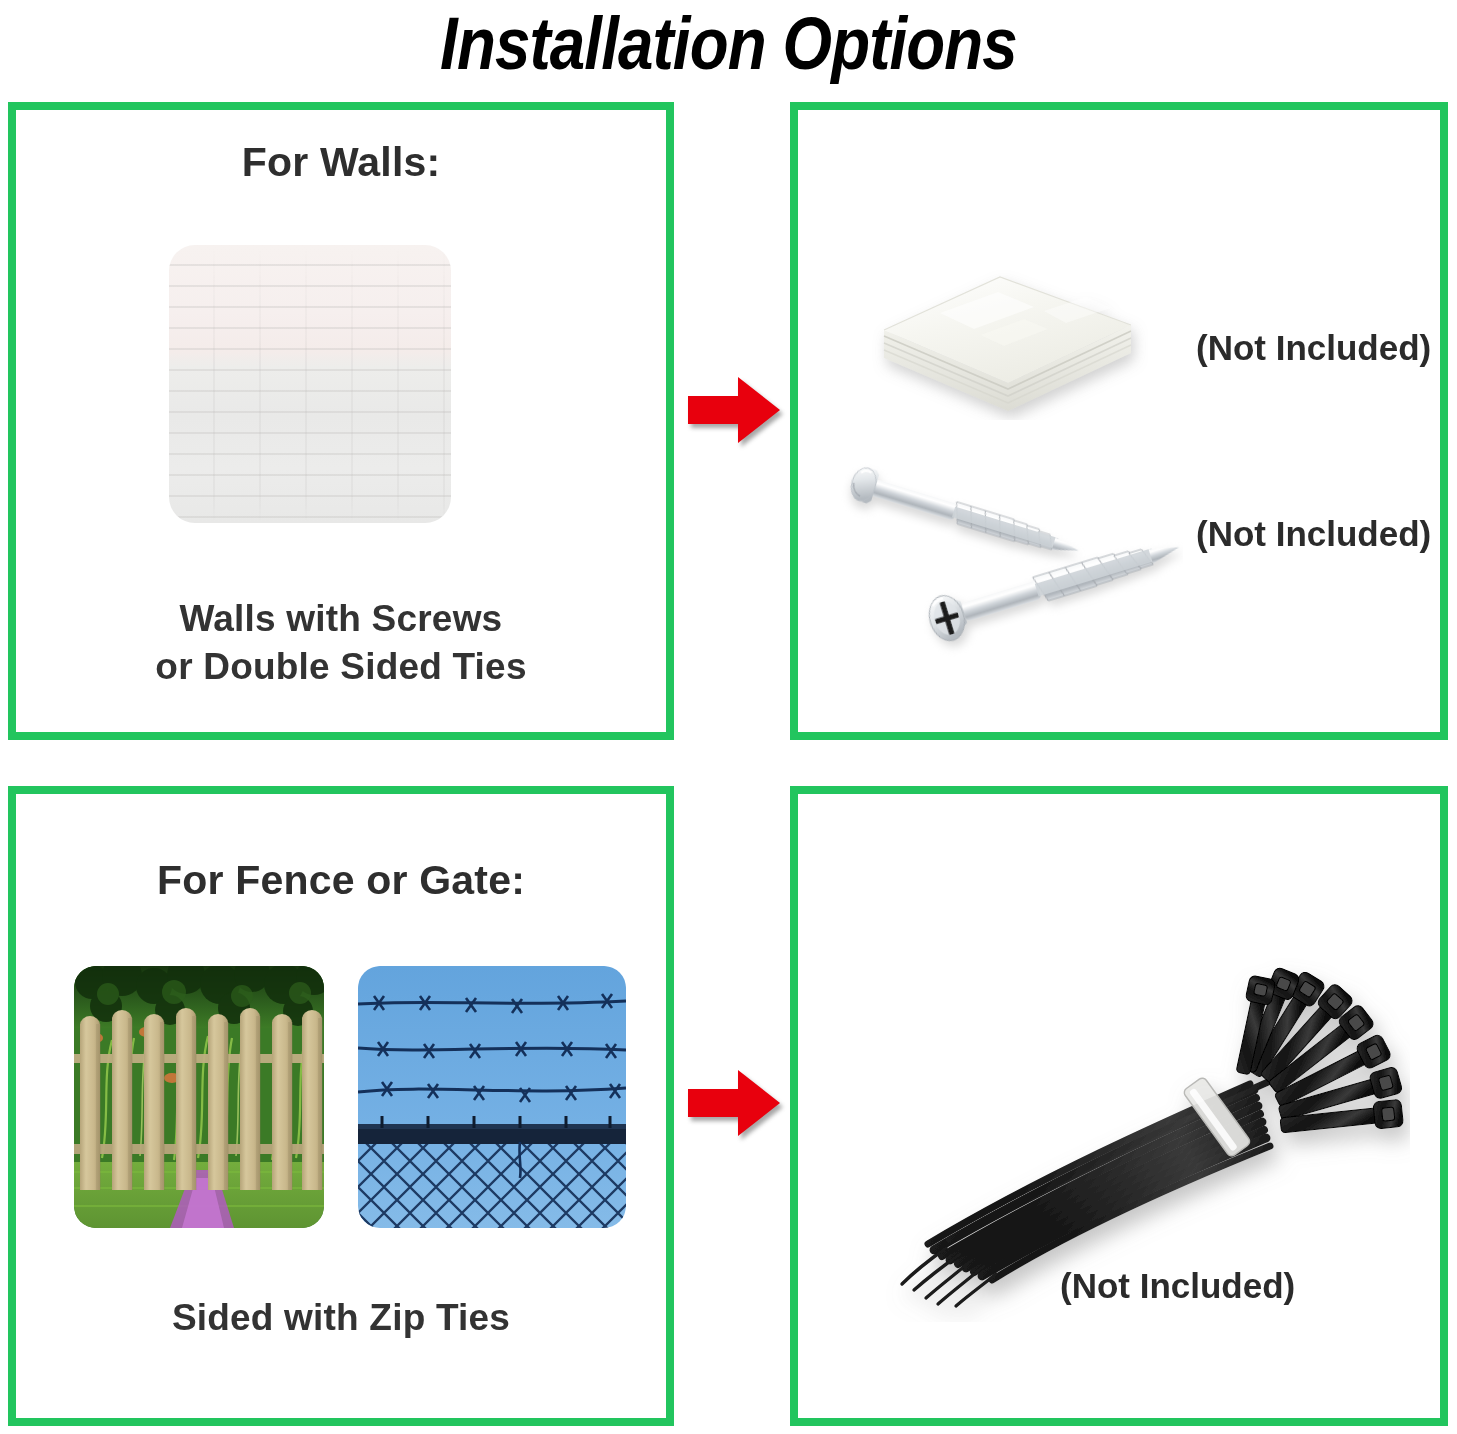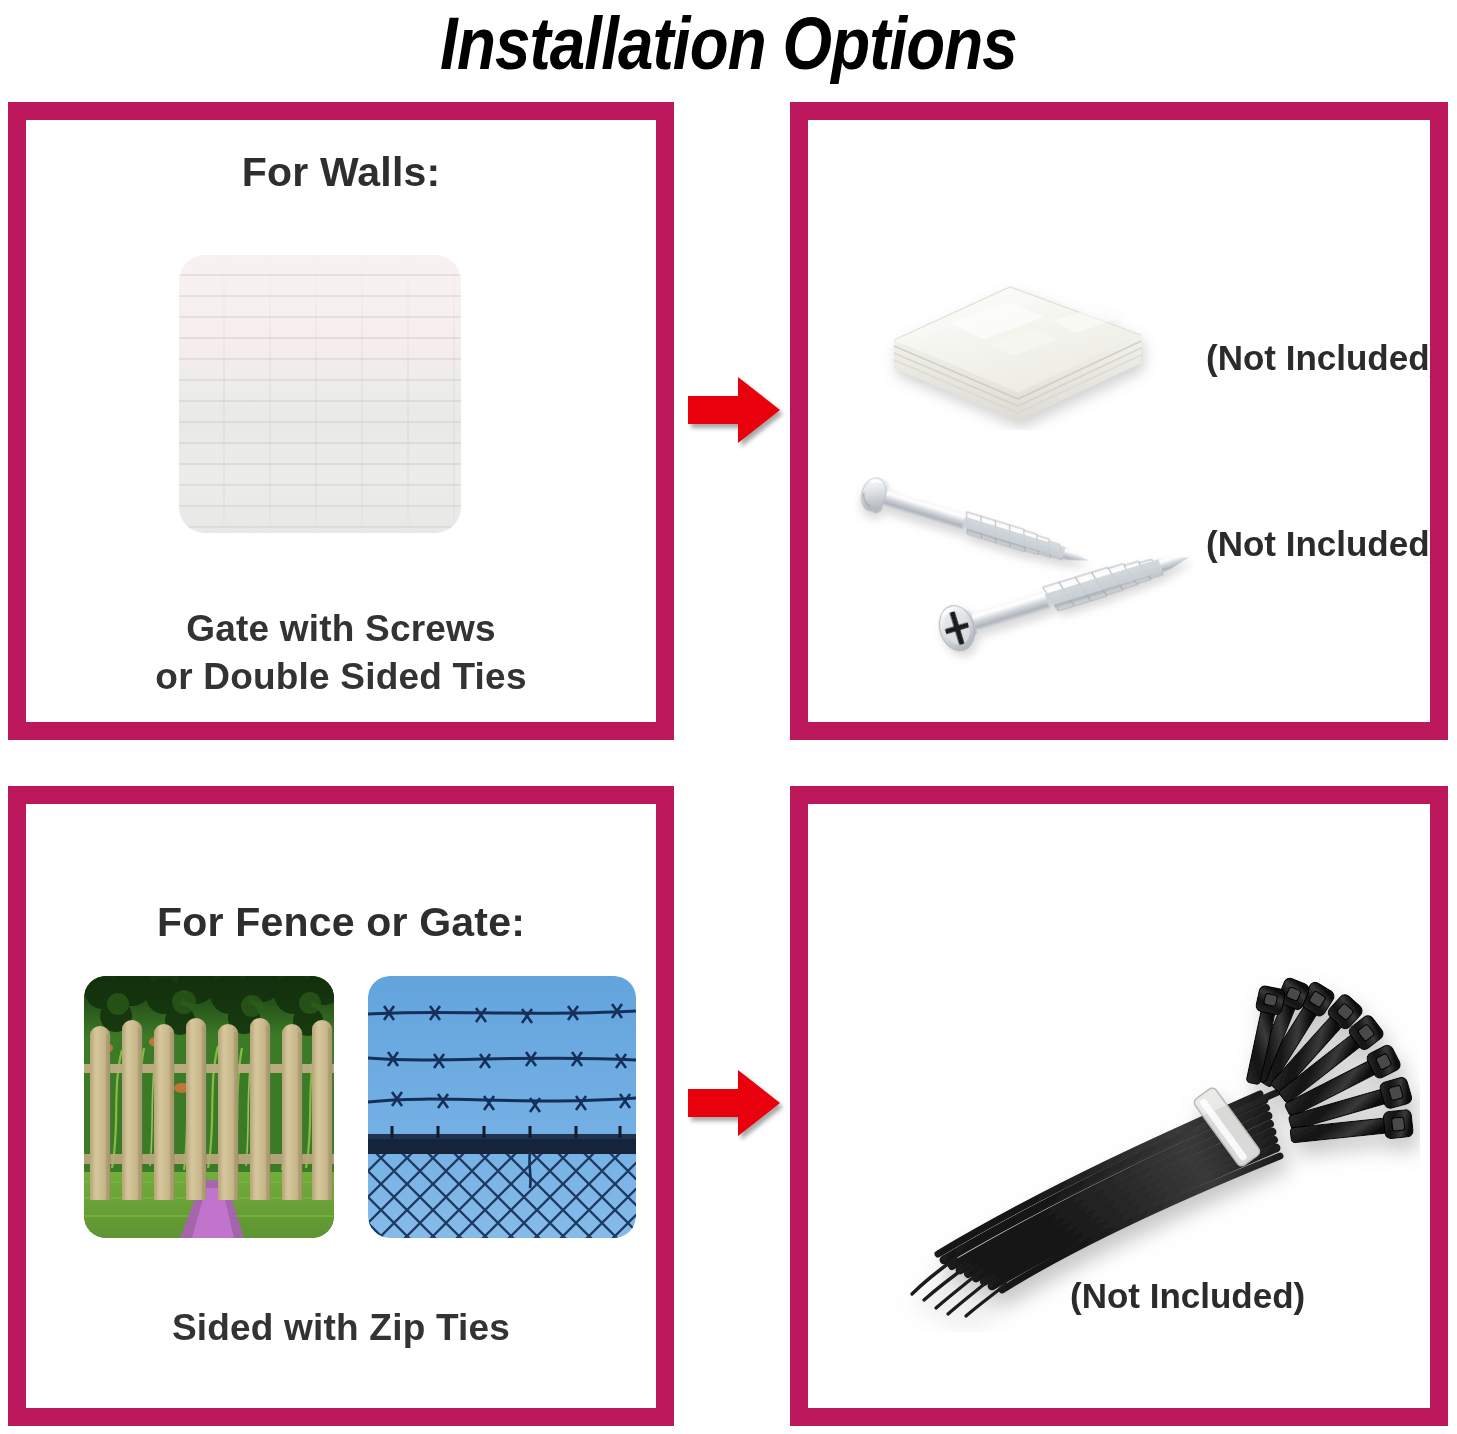--- a/index.html
+++ b/index.html
@@ -22,22 +22,22 @@
     letter-spacing:-1px;
     color:#000;
     transform:scaleX(0.86);
     transform-origin:center top;
     white-space:nowrap;
   }
 
   
   .panel {
     position:absolute;
-    background:#be185d;
-    padding:18px;
+    background:#22c55e;
+    padding:8px;
   }
   .panel-inner {
     width:100%; height:100%;
     background:#fff;
     position:relative;
     overflow:hidden;
   }
   #panel-walls      { left:8px;   top:102px;  width:666px;  height:638px; }
   #panel-hardware   { left:790px; top:102px;  width:658px;  height:638px; }
   #panel-fence      { left:8px;   top:786px;  width:666px;  height:640px; }
@@ -116,21 +116,21 @@
   <div class="panel" id="panel-walls">
     <div class="panel-inner">
 
       <div class="panel-heading" style="top:28px;">For Walls:</div>
 
       <div class="tile" id="wall-tile" style="left:153px; top:135px;">
         <div class="mortar"></div>
       </div>
 
       <div class="panel-caption" style="top:485px;">
-        <span class="caption-line">Gate with Screws</span>
+        <span class="caption-line">Walls with Screws</span>
         <span class="caption-line">or Double Sided Ties</span>
       </div>
 
     </div>
   </div>
 
   <svg class="arrow" id="arrow-top" viewBox="0 0 92 70">
     <polygon points="0,21 50,21 50,2 92,35 50,68 50,49 0,49" fill="#e8000d"></polygon>
   </svg>
 
@@ -248,21 +248,21 @@
       </svg>
 
       <div class="not-included" style="left:398px; top:404px;">(Not Included)</div>
 
     </div>
   </div>
 
   <div class="panel" id="panel-fence">
     <div class="panel-inner">
 
-      <div class="panel-heading" style="top:62px;margin-top:32px;">For Fence or Gate:</div>
+      <div class="panel-heading" style="top:62px;">For Fence or Gate:</div>
 
       <svg class="tile" style="left:58px; top:172px; width:250px; height:262px;" viewBox="0 0 250 262" preserveAspectRatio="none">
         <defs>
           <clipPath id="fenceClip">
               <rect x="0" y="0" width="250" height="262" rx="20" ry="20"></rect>
             </clipPath>
           <linearGradient id="hedgeG" x1="0" y1="0" x2="0" y2="1">
             <stop offset="0%" stop-color="#17360f"></stop>
             <stop offset="55%" stop-color="#2c5c1d"></stop>
             <stop offset="100%" stop-color="#3d7b26"></stop>

